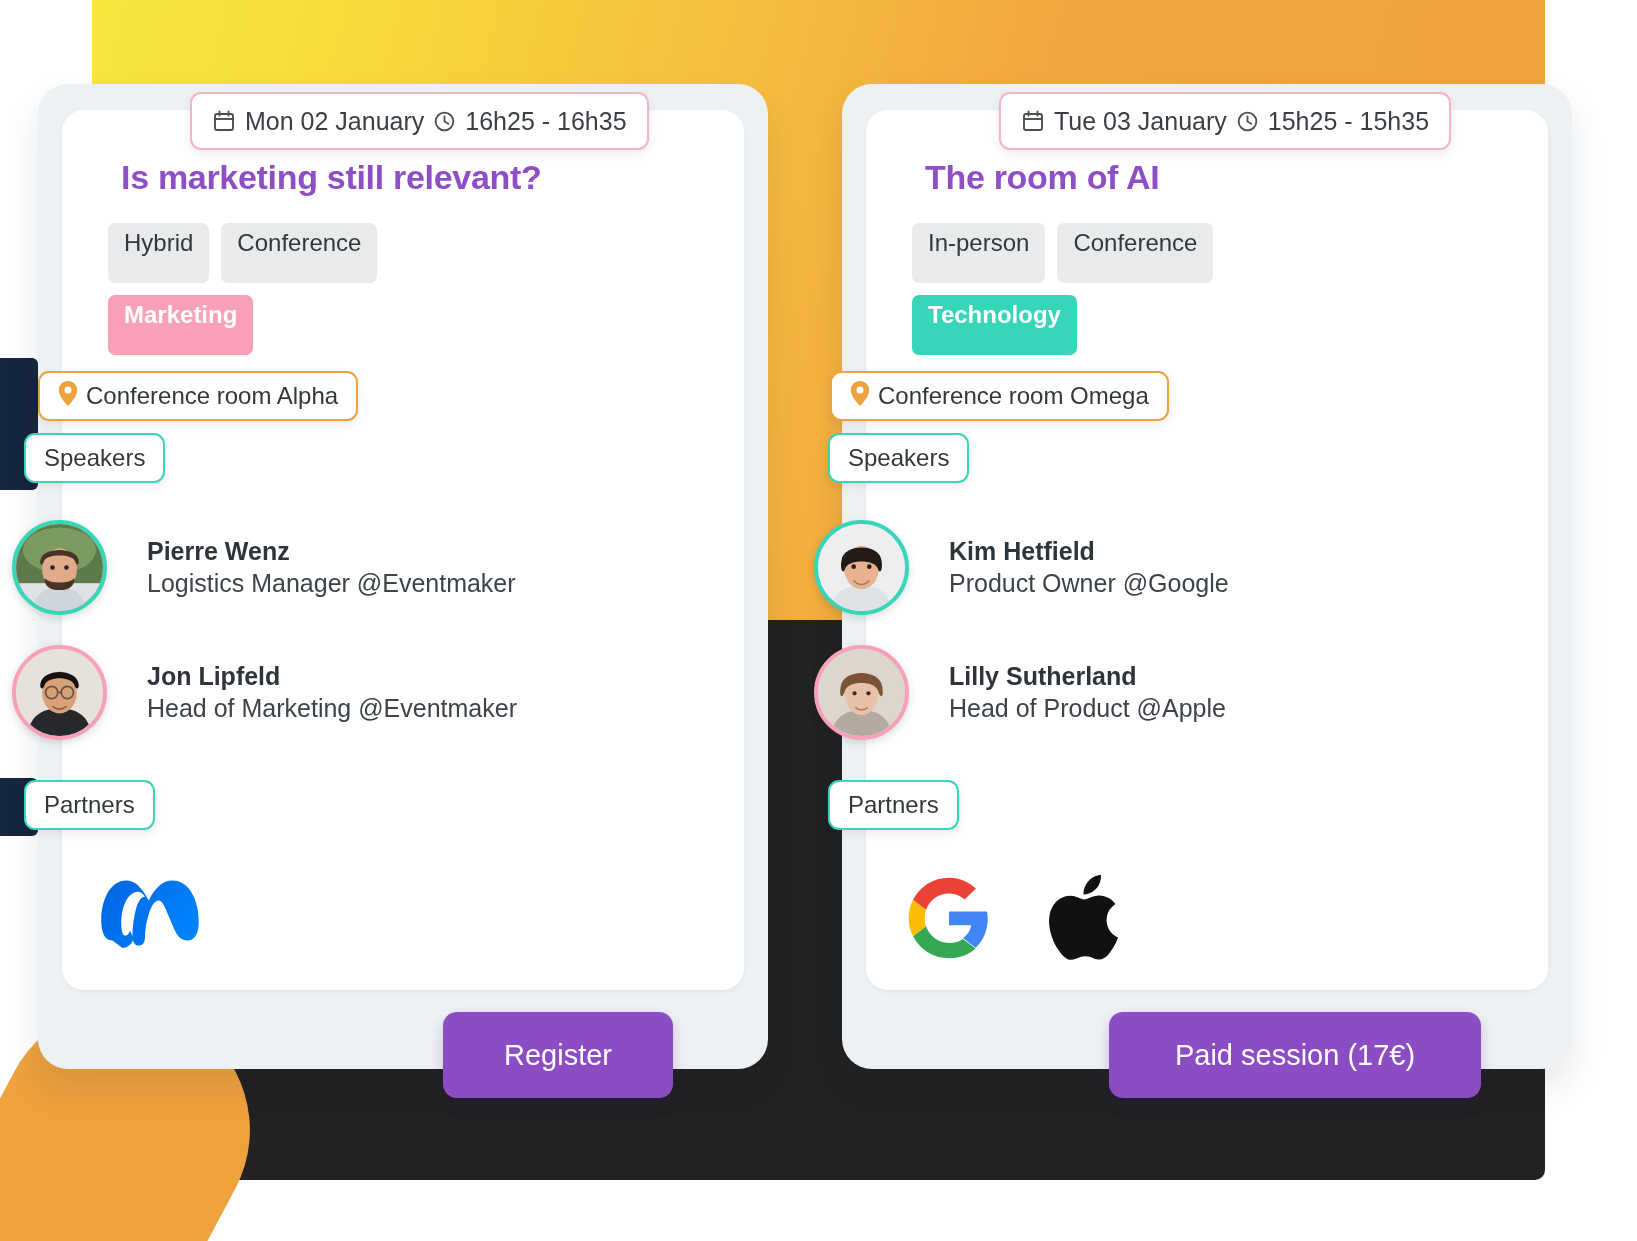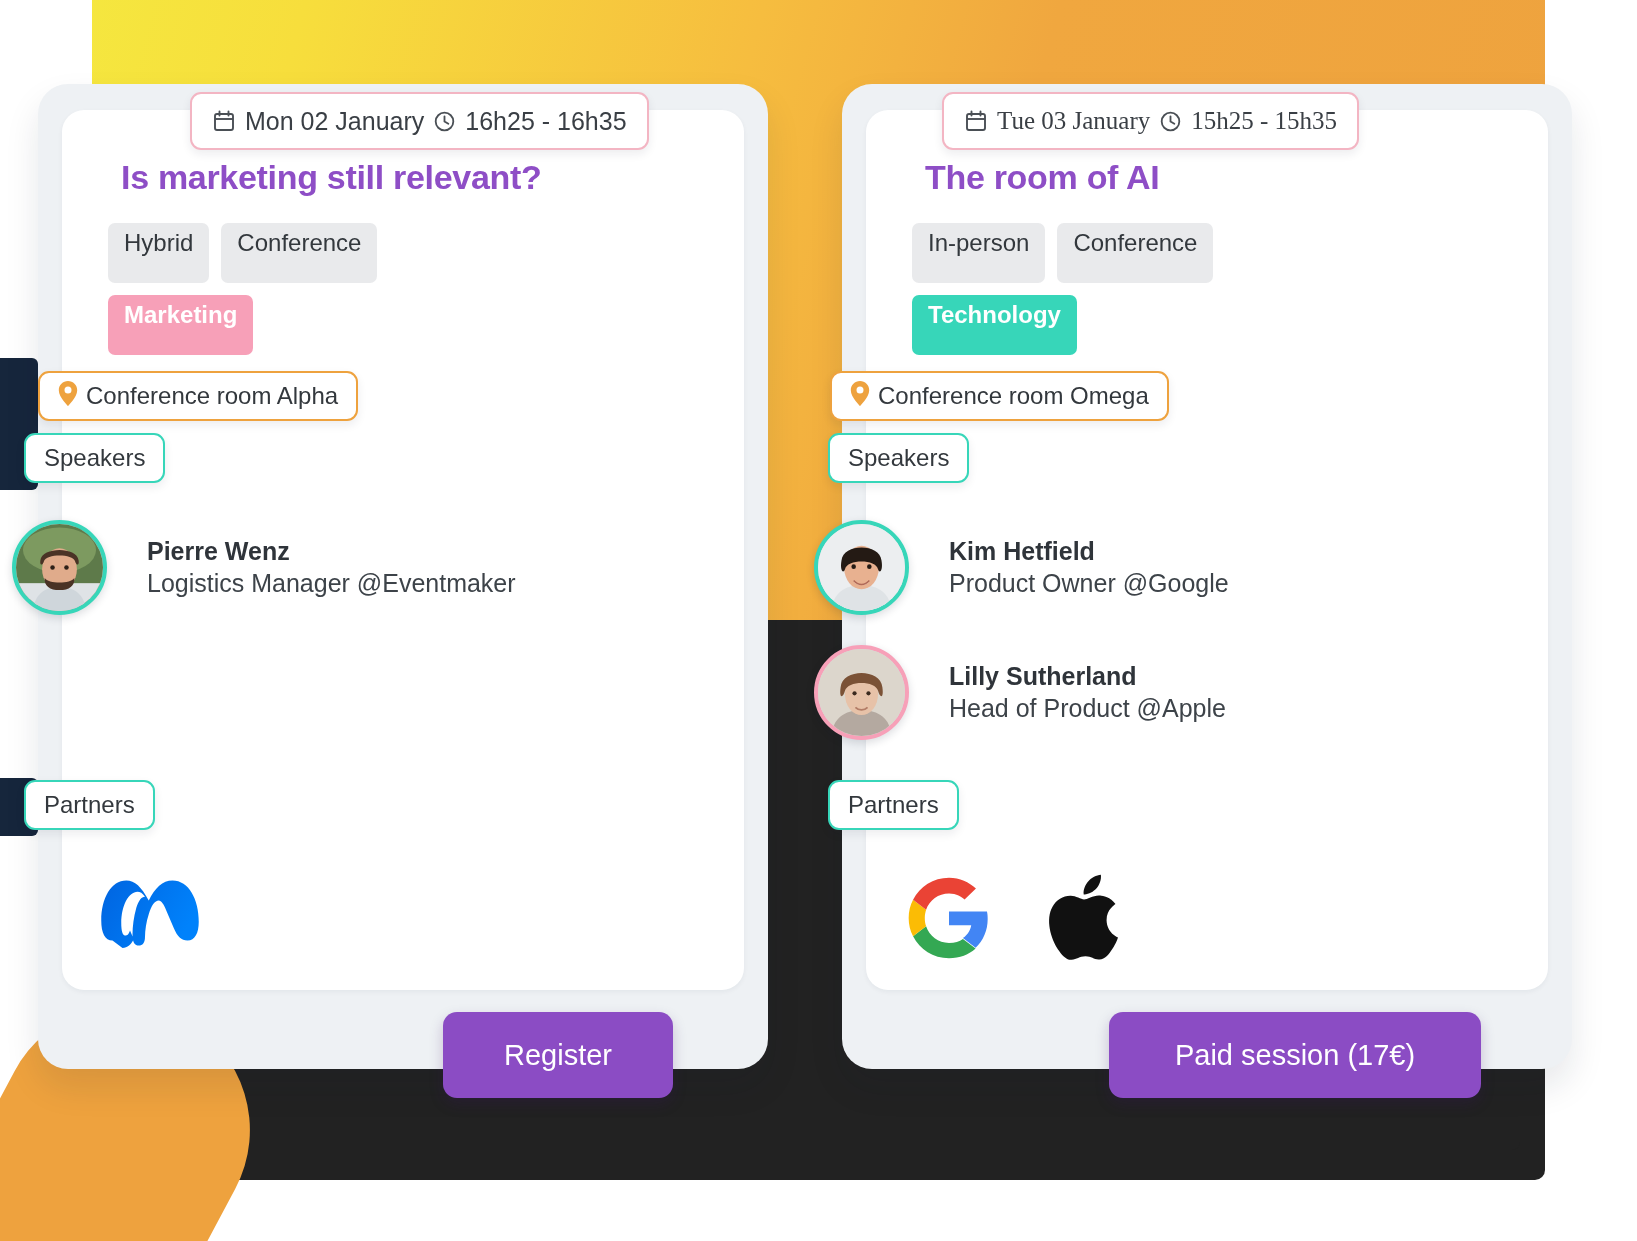--- a/index.html
+++ b/index.html
@@ -86,21 +86,21 @@
     border-radius: 11px;
     padding: 0 20px;
     box-shadow: 0 4px 10px rgba(20,30,50,.08);
     font-size: 25px;
     color: #3a3f45;
     white-space: nowrap;
     z-index: 6;
     margin-top: 32px;
   }
   .date-pill.left  { left: 190px; }
-  .date-pill.right { left: 942px; font-family: Liberation Serif, serif; }
+  .date-pill.right { left: 999px; }
   .date-pill .ic { display:inline-flex; align-items:center; }
 
   
   .sess-title {
     font-size: 34px;
     font-weight: bold;
     color: #8e4ec6;
     letter-spacing: -.3px;
     margin-bottom: 26px;
     margin-left: 13px;
@@ -263,20 +263,38 @@
           <path d="M33 62c4 7 30 7 34 0 1 9-6 14-17 14S32 71 33 62z" fill="#4a3326"></path>
           <circle cx="42" cy="50" r="2.6" fill="#2c2018"></circle>
             <circle cx="58" cy="50" r="2.6" fill="#2c2018"></circle>
         </svg>
       </div>
       <div class="spk-txt">
         <div class="nm">Pierre Wenz</div>
         <div class="rl">Logistics Manager @Eventmaker</div>
       </div>
     </div>
+    <div class="spk">
+      <div class="avatar pink">
+        <svg viewBox="0 0 100 100" preserveAspectRatio="xMidYMid slice">
+          <rect width="100" height="100" fill="#e6e2da"></rect>
+          <path d="M14 100c0-22 16-32 36-32s36 10 36 32z" fill="#26282b"></path>
+          <ellipse cx="50" cy="50" rx="20" ry="24" fill="#d9a178"></ellipse>
+          <path d="M28 40c3-18 41-18 44 0 1 8-4 6-5 1-4-10-30-10-34 0-1 5-6 7-5-1z" fill="#17120f"></path>
+          <circle cx="41" cy="50" r="7" fill="none" stroke="#6b5140" stroke-width="2"></circle>
+          <circle cx="59" cy="50" r="7" fill="none" stroke="#6b5140" stroke-width="2"></circle>
+          <path d="M48 50h4" stroke="#6b5140" stroke-width="2"></path>
+          <path d="M42 66c5 4 11 4 16 0" stroke="#8a5b45" stroke-width="2" fill="none"></path>
+        </svg>
+      </div>
+      <div class="spk-txt">
+        <div class="nm">Jon Lipfeld</div>
+        <div class="rl">Head of Marketing @Eventmaker</div>
+      </div>
+    </div>
   </div>
 
   <div class="outpill teal prt-l">
     <span>Partners</span>
   </div>
 
   <div class="logos l">
     <span>
       <svg width="118" height="82" viewBox="0 0 118 82">
         <defs>

